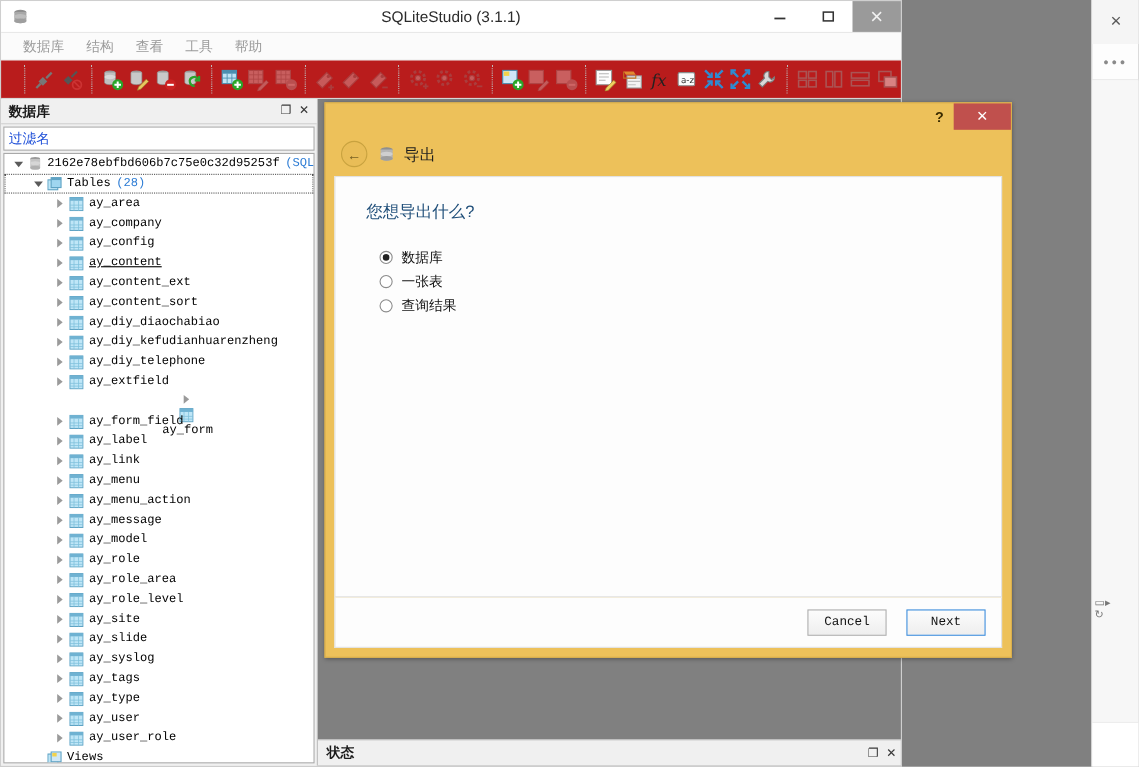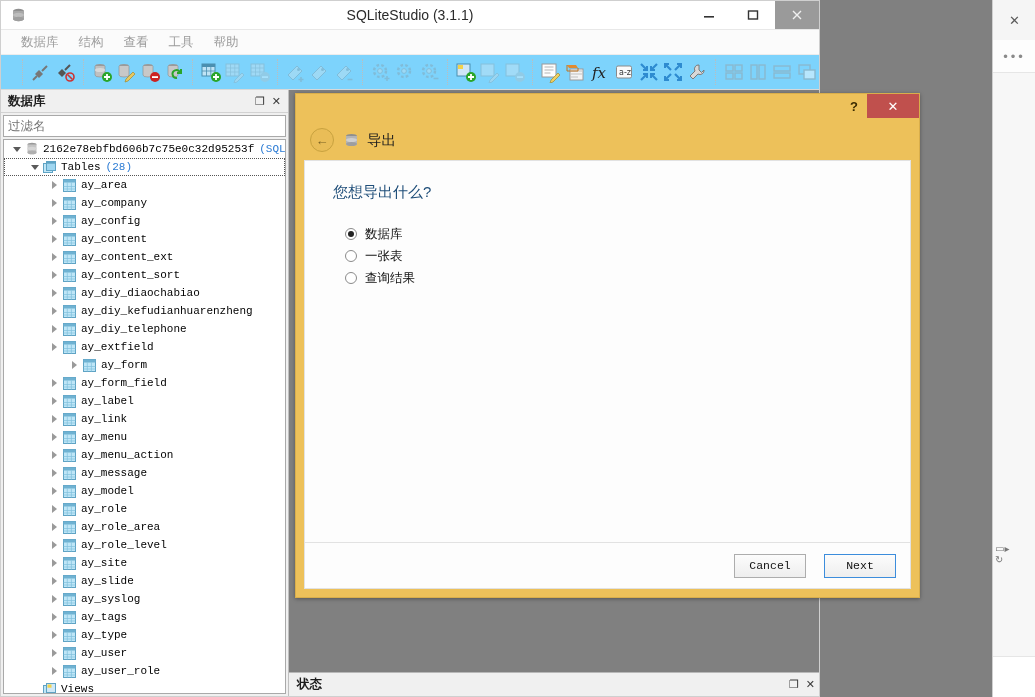--- a/index.html
+++ b/index.html
@@ -66,21 +66,21 @@
     height:24px;flex:0 0 24px;background:#fbfbfb;
     display:flex;align-items:center;padding-left:10px;
     border-bottom:1px solid #ececec;
   }
   #menubar .menu-item{
     padding:3px 10px;color:#9b9b9b;font-size:12.5px;
   }
 
   
   #toolbar{
-    height:34px;flex:0 0 34px;background:#7dd3fc;
+    height:34px;flex:0 0 34px;background:#b91c1c;
     display:flex;align-items:center;padding-left:16px;
     border-bottom:1px solid #d9d9d9;
   }
   .tb-sep{
     width:1px;height:26px;margin:0 5px;
     border-left:1px dotted #bdbdbd;
   }
   .tb-btn{
     width:31px;height:28px;display:flex;align-items:center;justify-content:center;
   }
@@ -100,21 +100,21 @@
     padding:0 4px 0 7px;background:#f0f0f0;
     border-bottom:1px solid #d2d2d2;
   }
   .dock-title .dock-label{font-size:12.5px;color:#1b1b1b;font-weight:bold;}
   .dock-title .dock-btns{margin-left:auto;display:flex;gap:7px;padding-right:3px;}
   .dock-title .dock-btns span{font-size:11px;color:#3a3a3a;line-height:1;}
   #filter-input{
     height:22px;flex:0 0 22px;margin:2px 2px 0 2px;
     background:#fff;border:1px solid #a9a9a9;box-sizing:border-box;
     display:flex;align-items:center;padding-left:4px;
-    color:#737373;font-size:12.5px;
+    color:#1d4ed8;font-size:12.5px;
   }
   #tree-wrap{
     flex:1;margin:2px;background:#fff;border:1px solid #a9a9a9;
     overflow:hidden;position:relative;box-sizing:border-box;
   }
   .tree-row{
     height:18px;display:flex;align-items:center;
     font-family:"Liberation Mono","DejaVu Sans Mono",monospace;
     font-size:11px;color:#000;white-space:nowrap;
   }
@@ -585,21 +585,21 @@
               </span>
               <span class="ticon">
                 <svg width="13" height="13" viewBox="0 0 13 13">
                   <rect x="0.5" y="0.5" width="12" height="12" fill="#bfe6f7" stroke="#5fa3c4"></rect>
                   <rect x="0.5" y="0.5" width="12" height="3" fill="#6fb2d2"></rect>
                   <path d="M4.3 3.5 V12.5 M8.4 3.5 V12.5 M0.5 7.5 H12.5 M0.5 10 H12.5" stroke="#7fc0dc" stroke-width=".7"></path>
                 </svg>
               </span>
               <span class="tlabel">ay_config</span>
             </div>
-            <div class="tree-row" style="padding-left:44px;">
+            <div class="tree-row" style="padding-left:44px;text-decoration:underline;">
               <span class="tw">
                 <span class="arrow-r"></span>
               </span>
               <span class="ticon">
                 <svg width="13" height="13" viewBox="0 0 13 13">
                   <rect x="0.5" y="0.5" width="12" height="12" fill="#bfe6f7" stroke="#5fa3c4"></rect>
                   <rect x="0.5" y="0.5" width="12" height="3" fill="#6fb2d2"></rect>
                   <path d="M4.3 3.5 V12.5 M8.4 3.5 V12.5 M0.5 7.5 H12.5 M0.5 10 H12.5" stroke="#7fc0dc" stroke-width=".7"></path>
                 </svg>
               </span>
@@ -676,21 +676,21 @@
               </span>
               <span class="ticon">
                 <svg width="13" height="13" viewBox="0 0 13 13">
                   <rect x="0.5" y="0.5" width="12" height="12" fill="#bfe6f7" stroke="#5fa3c4"></rect>
                   <rect x="0.5" y="0.5" width="12" height="3" fill="#6fb2d2"></rect>
                   <path d="M4.3 3.5 V12.5 M8.4 3.5 V12.5 M0.5 7.5 H12.5 M0.5 10 H12.5" stroke="#7fc0dc" stroke-width=".7"></path>
                 </svg>
               </span>
               <span class="tlabel">ay_extfield</span>
             </div>
-            <div class="tree-row" style="padding-left:64px;">
+            <div class="tree-row" style="padding-left:49px;flex-direction:column;">
               <span class="tw">
                 <span class="arrow-r"></span>
               </span>
               <span class="ticon">
                 <svg width="13" height="13" viewBox="0 0 13 13">
                   <rect x="0.5" y="0.5" width="12" height="12" fill="#bfe6f7" stroke="#5fa3c4"></rect>
                   <rect x="0.5" y="0.5" width="12" height="3" fill="#6fb2d2"></rect>
                   <path d="M4.3 3.5 V12.5 M8.4 3.5 V12.5 M0.5 7.5 H12.5 M0.5 10 H12.5" stroke="#7fc0dc" stroke-width=".7"></path>
                 </svg>
               </span>

